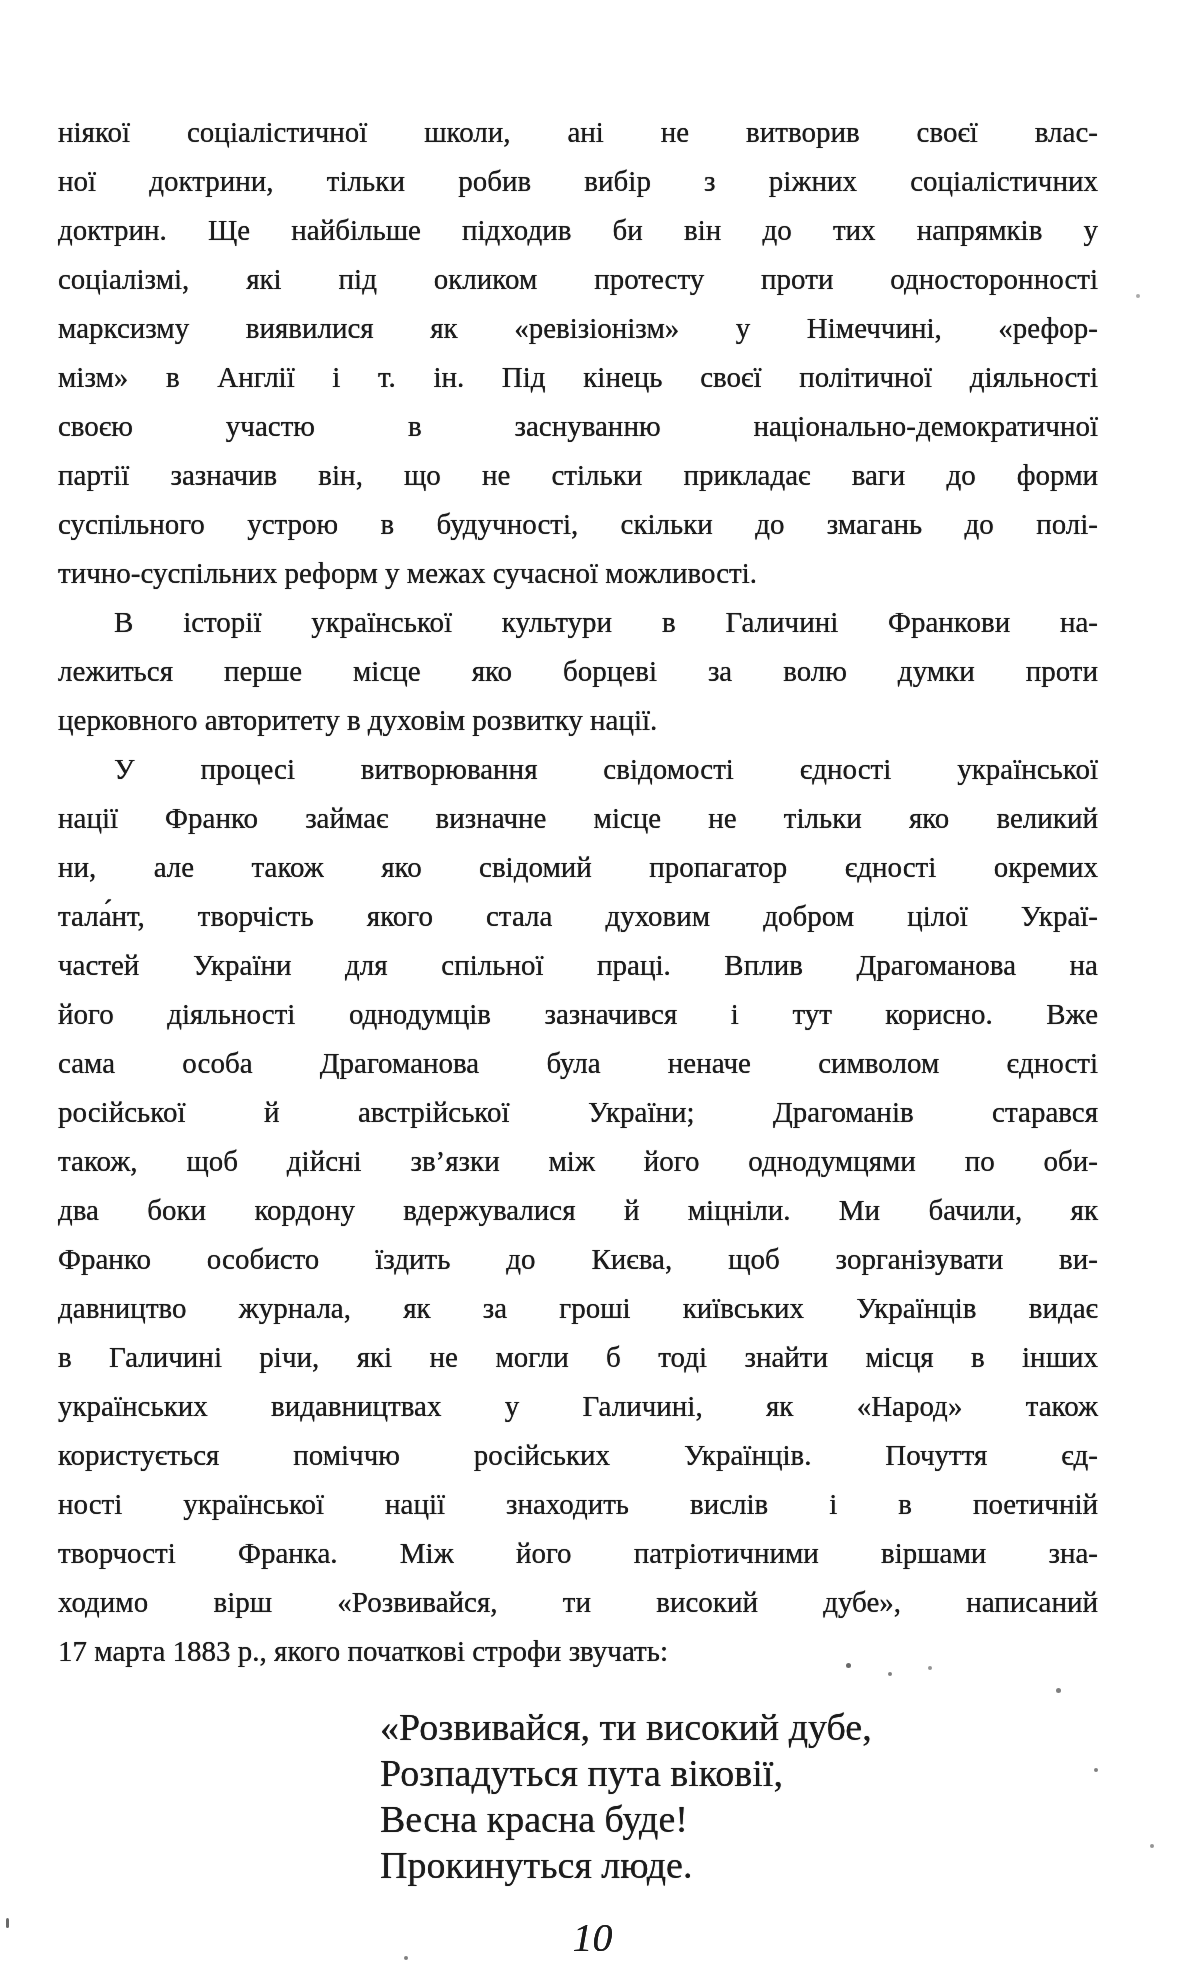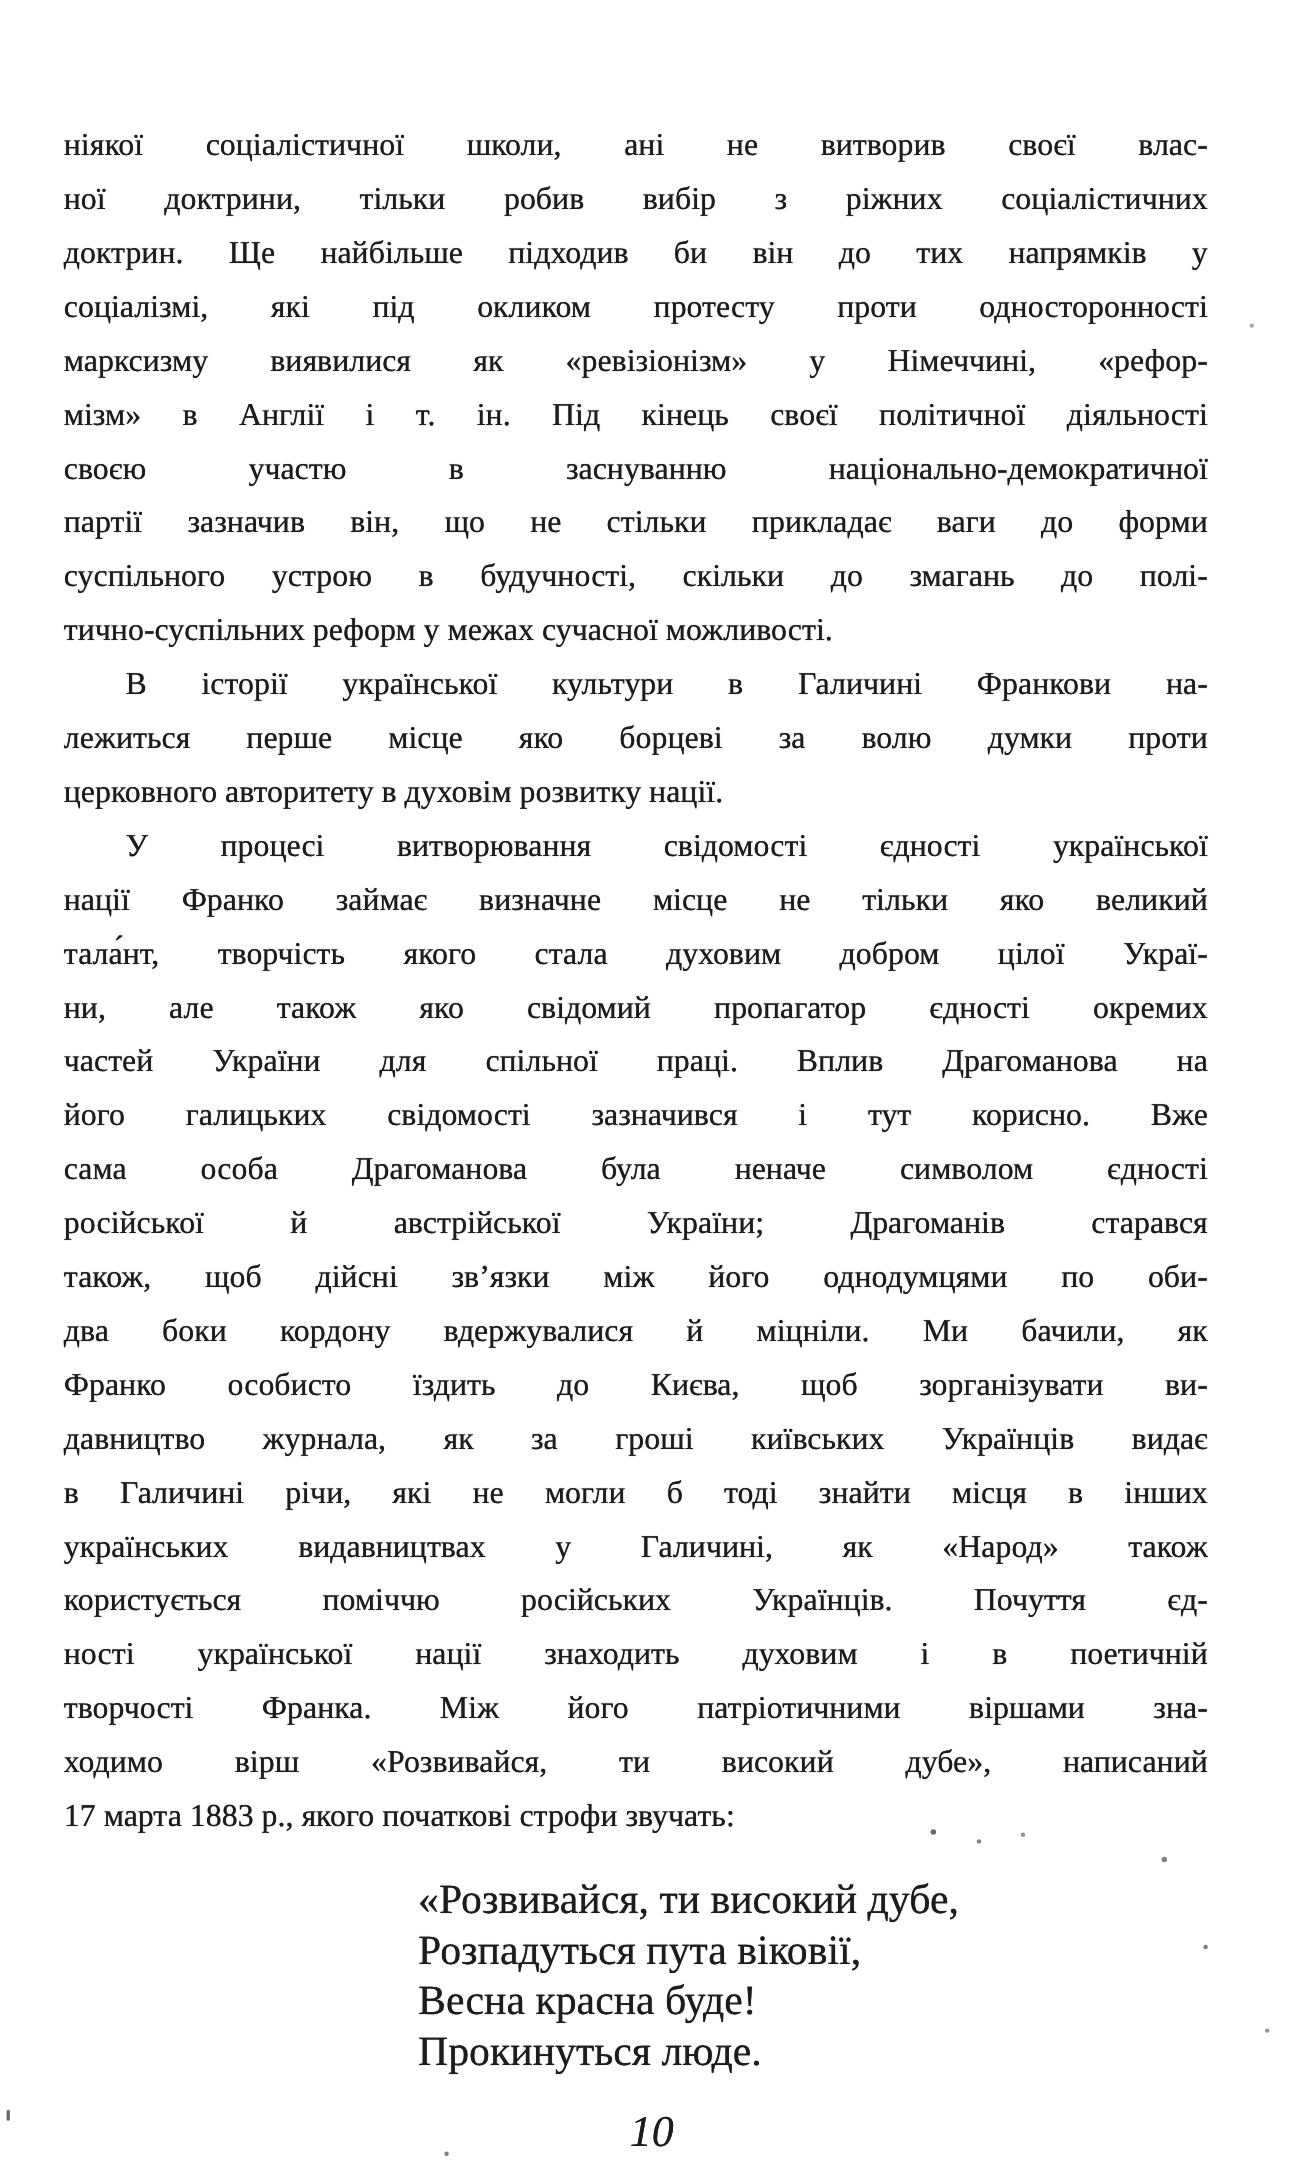--- a/index.html
+++ b/index.html
@@ -100,34 +100,34 @@
         <div class="line last">тично-суспільних реформ у межах сучасної можливості.</div>
       </div>
       <div class="para indent">
         <div class="line">В історії української культури в Галичині Франкови на-</div>
         <div class="line">лежиться перше місце яко борцеві за волю думки проти</div>
         <div class="line last">церковного авторитету в духовім розвитку нації.</div>
       </div>
       <div class="para indent">
         <div class="line">У процесі витворювання свідомості єдності української</div>
         <div class="line">нації Франко займає визначне місце не тільки яко великий</div>
+        <div class="line">ни, але також яко свідомий пропагатор єдності окремих</div>
         <div class="line">тала́нт, творчість якого стала духовим добром цілої Украї-</div>
-        <div class="line">ни, але також яко свідомий пропагатор єдності окремих</div>
         <div class="line">частей України для спільної праці. Вплив Драгоманова на</div>
-        <div class="line">його галицьких свідомості зазначився і тут корисно. Вже</div>
+        <div class="line">його діяльності однодумців зазначився і тут корисно. Вже</div>
         <div class="line">сама особа Драгоманова була неначе символом єдності</div>
         <div class="line">російської й австрійської України; Драгоманів старався</div>
         <div class="line">також, щоб дійсні зв’язки між його однодумцями по оби-</div>
         <div class="line">два боки кордону вдержувалися й міцніли. Ми бачили, як</div>
         <div class="line">Франко особисто їздить до Києва, щоб зорганізувати ви-</div>
         <div class="line">давництво журнала, як за гроші київських Українців видає</div>
         <div class="line">в Галичині річи, які не могли б тоді знайти місця в інших</div>
         <div class="line">українських видавництвах у Галичині, як «Народ» також</div>
         <div class="line">користується поміччю російських Українців. Почуття єд-</div>
-        <div class="line">ності української нації знаходить духовим і в поетичній</div>
+        <div class="line">ності української нації знаходить вислів і в поетичній</div>
         <div class="line">творчості Франка. Між його патріотичними віршами зна-</div>
         <div class="line">ходимо вірш «Розвивайся, ти високий дубе», написаний</div>
         <div class="line last">17 марта 1883 р., якого початкові строфи звучать:</div>
       </div>
     </main>
 
   <section class="poem" id="poem-block">
       <div class="poem-line">«Розвивайся, ти високий дубе,</div>
       <div class="poem-line">Розпадуться пута віковії,</div>
       <div class="poem-line">Весна красна буде!</div>

